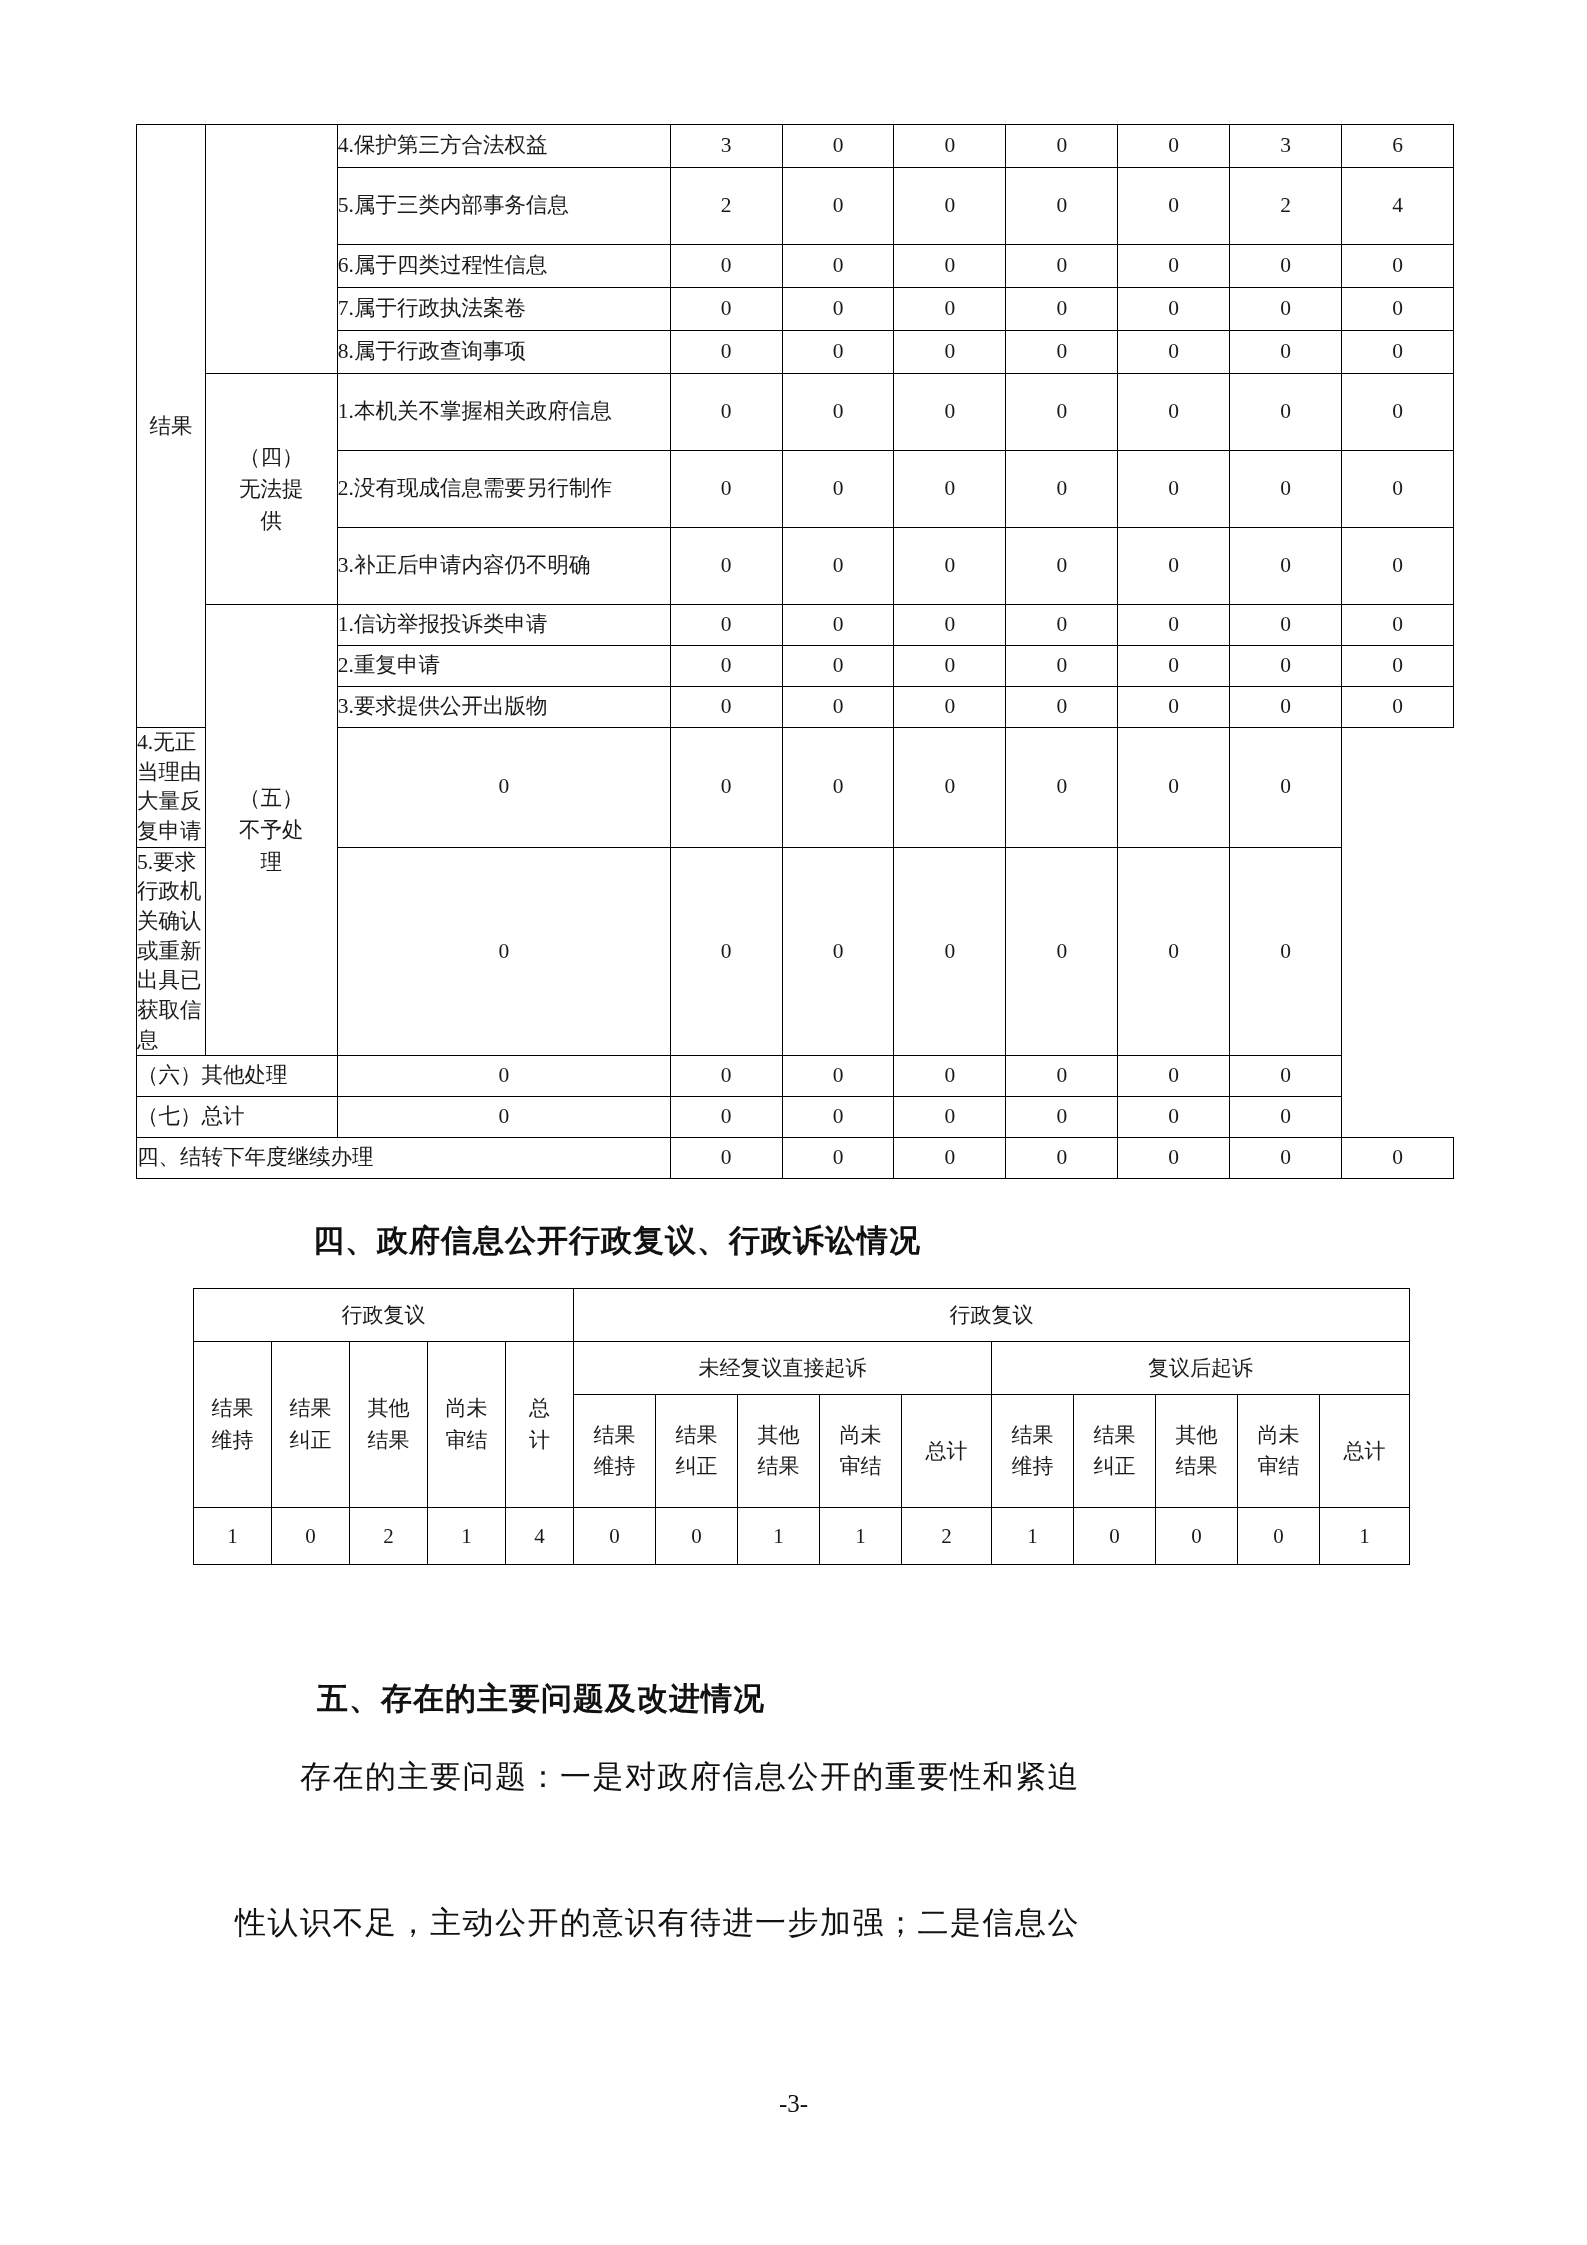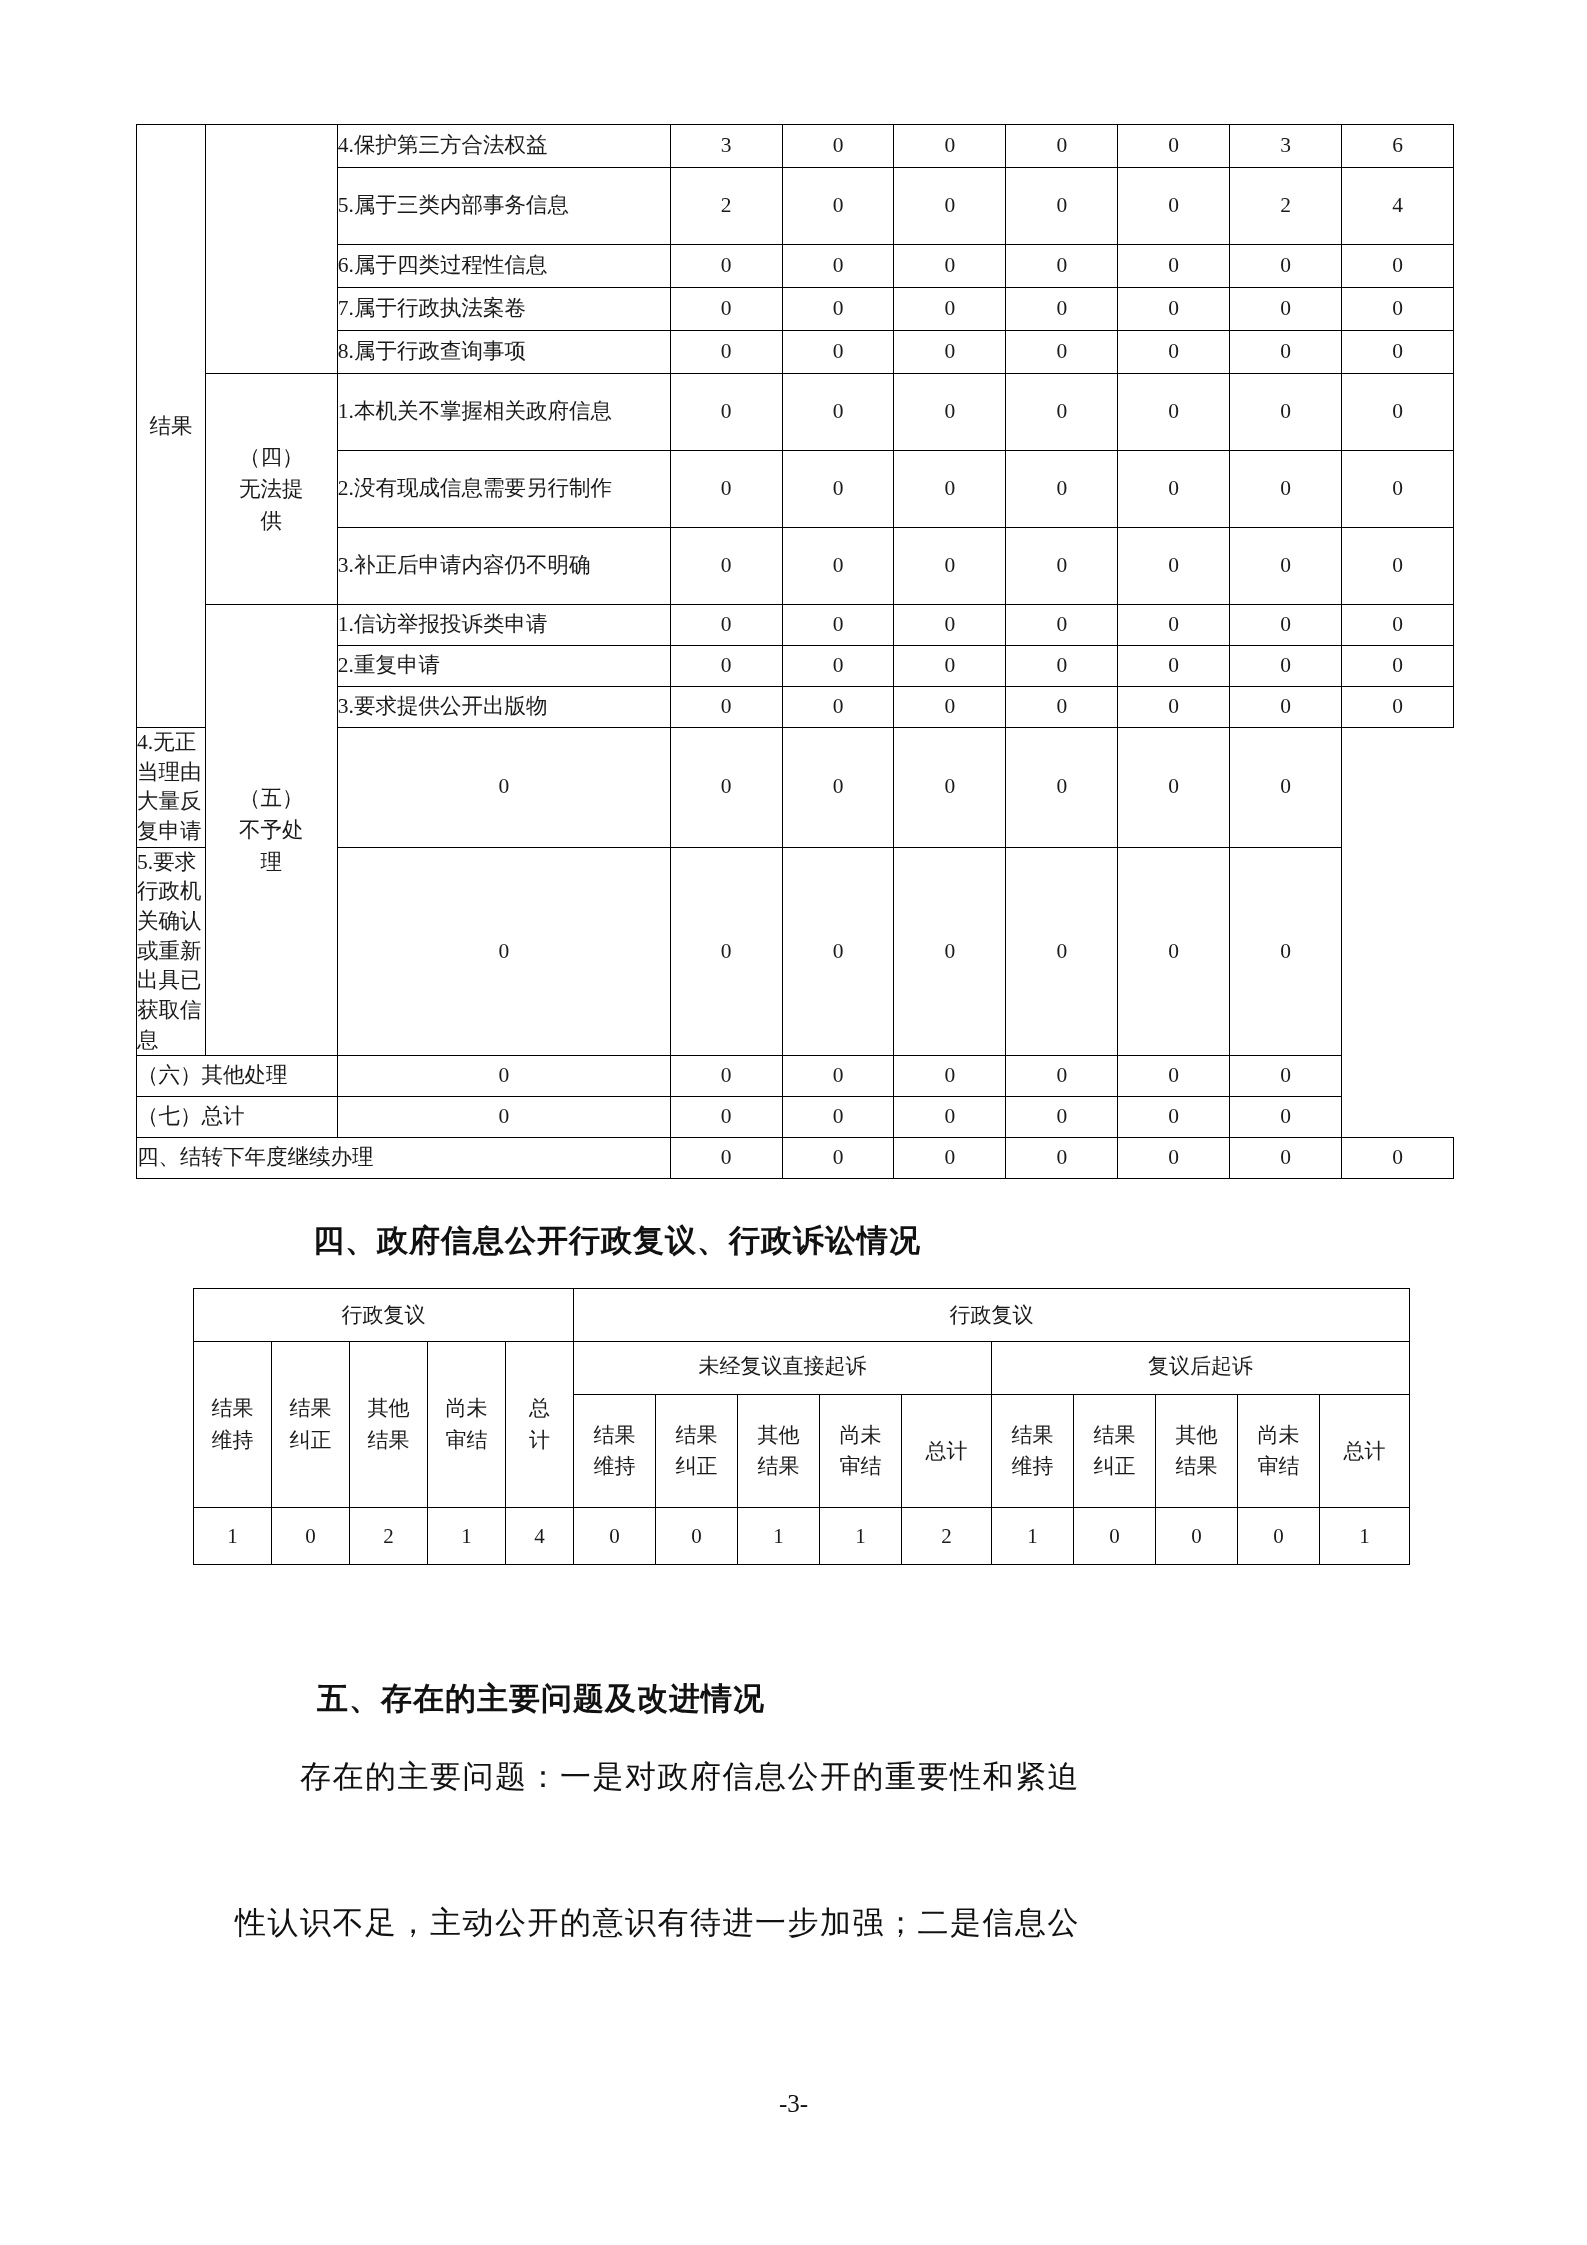--- a/index.html
+++ b/index.html
@@ -106,21 +106,21 @@
   table.doc2 td {
     border: 1.2px solid #000;
     padding: 0;
     text-align: center;
     vertical-align: middle;
     font-size: 21px;
     line-height: 1.45;
     color: #1a1a1a;
   }
   .t2-top   { height: 52px; font-size: 23px; }
-  .t2-mid   { height: 52px; font-size: 23px; font-family: Liberation Mono, monospace; }
+  .t2-mid   { height: 52px; font-size: 23px; }
   .t2-head  { height: 112px; font-size: 21px; }
   .t2-val   { height: 56px; font-size: 23px; }
   .two-line { display: block; line-height: 1.5; }
 
   
   .para {
     position: absolute;
     font-family: "Liberation Serif", "DejaVu Serif", serif;
     font-size: 31px;
     line-height: 1.1;

